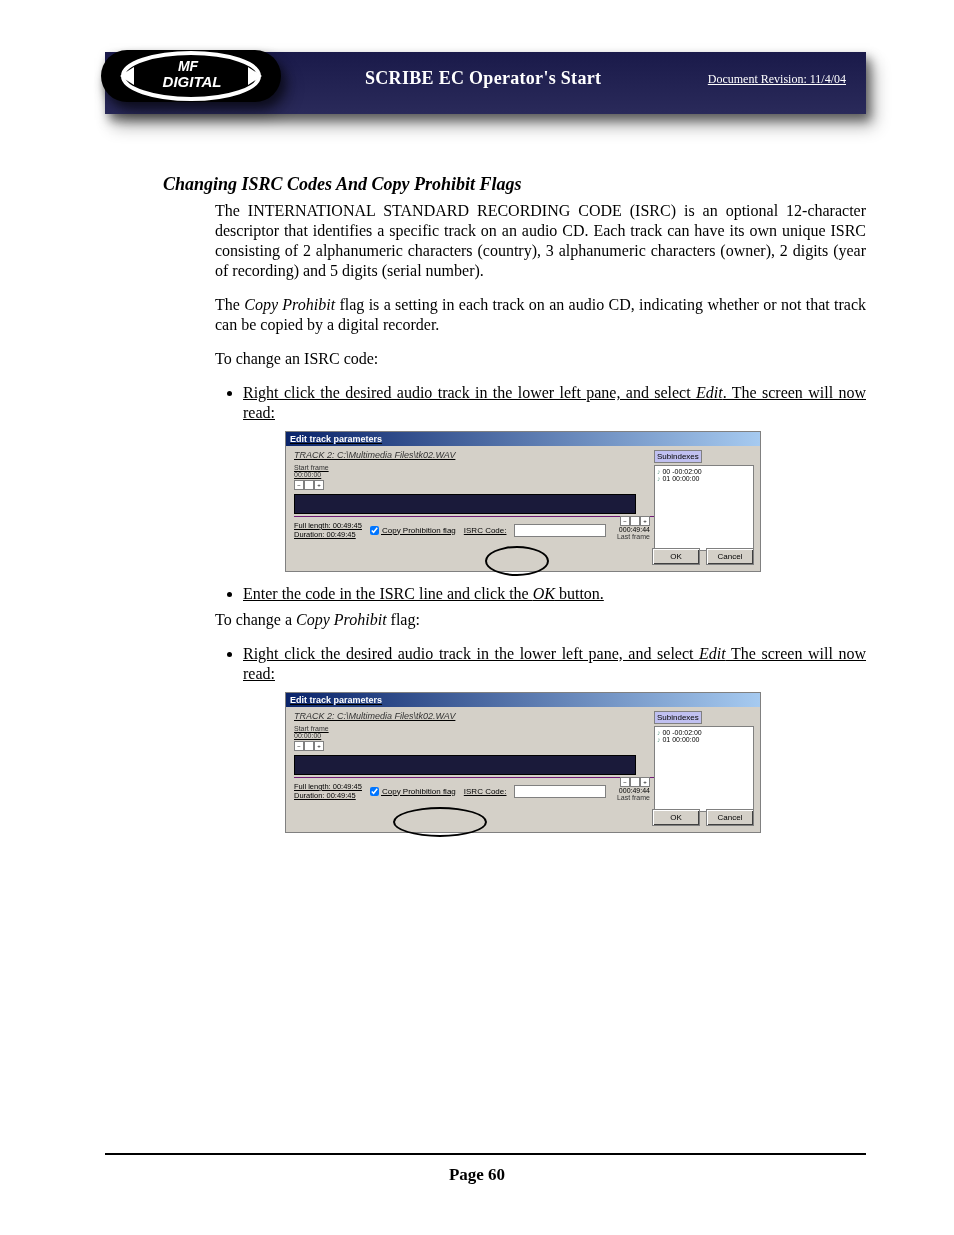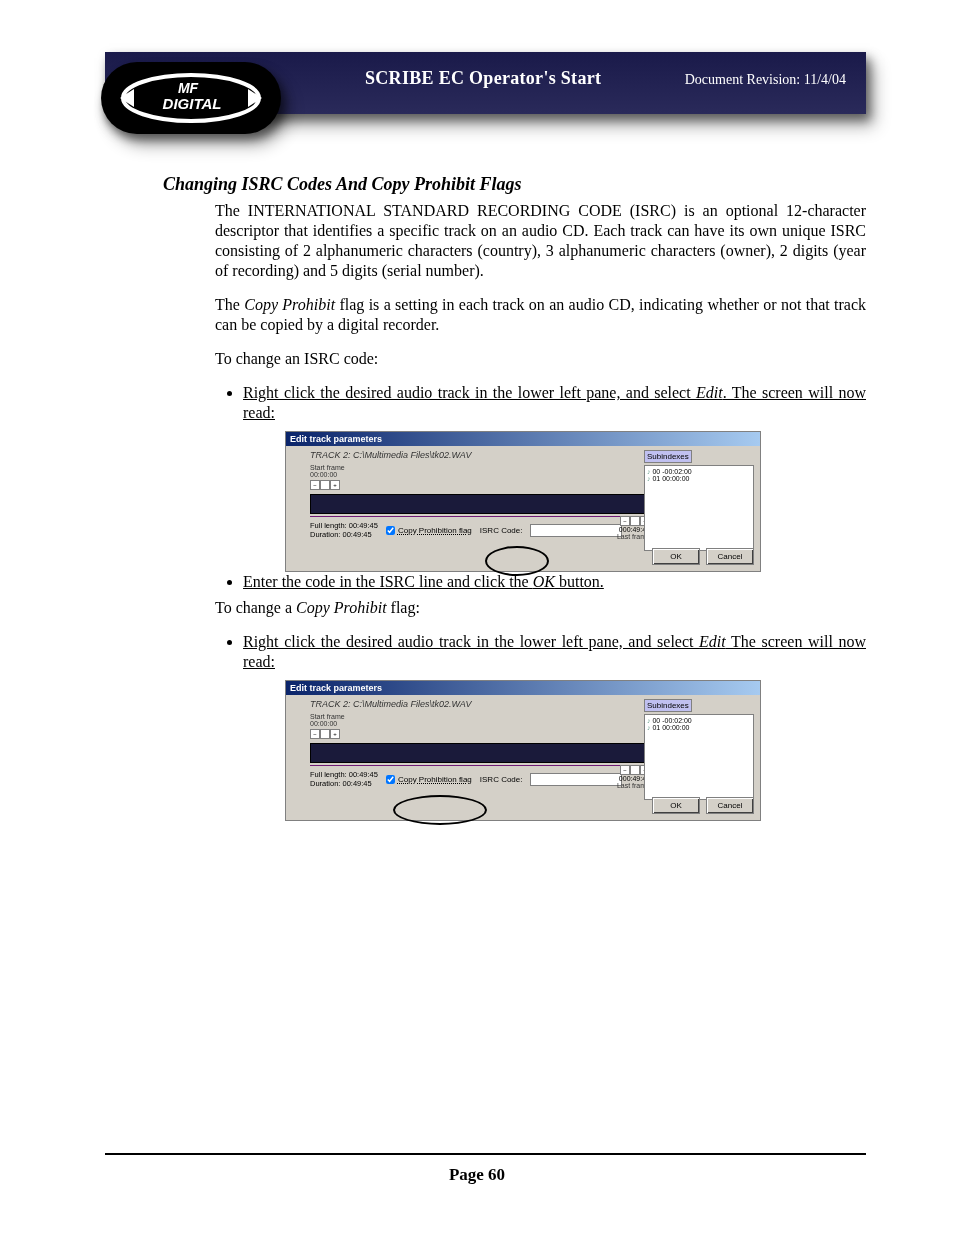--- a/index.html
+++ b/index.html
@@ -28,47 +28,47 @@
     background: linear-gradient(#1a1a4a, #2a2a5a);
     display: flex;
     align-items: center;
     box-shadow: 4px 6px 10px rgba(0,0,0,0.5), 8px 12px 16px rgba(0,0,0,0.3);
   }
   .logo-badge {
     position: absolute;
     left: -4px;
     top: -2px;
     width: 180px;
-    height: 72px;
+    height: 52px;
     background: #000;
     border-radius: 36px / 36px;
     box-shadow: 4px 6px 10px rgba(0,0,0,0.5), 8px 12px 16px rgba(0,0,0,0.3);
     display: flex;
     align-items: center;
     justify-content: center;
     z-index: 2;
-    margin-top: 12px;
   }
   .logo-badge svg { display:block; }
 
   .header-title {
     position: absolute;
     left: 260px;
     top: 16px;
     color: #fff;
     font-weight: bold;
     font-size: 18px;
     letter-spacing: 0.3px;
   }
   .header-rev {
     position: absolute;
     right: 20px;
     top: 20px;
     color: #fff;
-    font-size: 14px;
+    font-size: 12px;
+    text-decoration: underline;
   }
 
   
   .content {
     position: absolute;
     left: 105px;
     right: 88px;
     top: 160px;
     bottom: 70px;
   }
@@ -90,42 +90,43 @@
   ul.bullets li {
     text-align: justify;
     margin-bottom: 6px;
     line-height: 1.25;
     text-decoration: underline;
   }
   ul.bullets li::marker { font-size: 16px; }
 
   
   .dialog-wrap {
-    margin: 8px 0 0 180px;
+    margin: 8px 0 12px 180px;
     width: 474px;
     position: relative;
+    text-decoration: underline;
   }
   .dialog {
     width: 100%;
     border: 1px solid #808080;
     background: #d4d0c8;
     font-family: Tahoma, Arial, sans-serif;
     font-size: 8px;
     color: #000;
     position: relative;
   }
   .titlebar {
     background: linear-gradient(90deg, #0a246a, #a6caf0);
     color: #fff;
     font-weight: bold;
     padding: 2px 4px;
     font-size: 9px;
   }
   .dlg-body {
-    padding: 4px 6px 6px 24px;
+    padding: 4px 6px 6px 8px;
     position: relative;
     min-height: 115px;
   }
   .track-line {
     font-style: italic;
     color: #333;
     font-size: 9px;
   }
   .start-frame-label, .last-frame-label {
     font-size: 7px;
@@ -154,21 +155,21 @@
     position: absolute;
     right: 110px;
     top: 70px;
     text-align: right;
     font-size: 7px;
   }
   .subindexes {
     position: absolute;
     right: 6px;
     top: 4px;
-    width: 110px;
+    width: 100px;
   }
   .sub-label {
     background:#c0c0f0; border:1px solid #808080;
     font-size:8px; padding:1px 2px; display:inline-block;
   }
   .sub-list {
     border:1px solid #808080; background:#fff;
     height: 80px; margin-top:2px;
     font-size:7px; padding:2px;
   }

